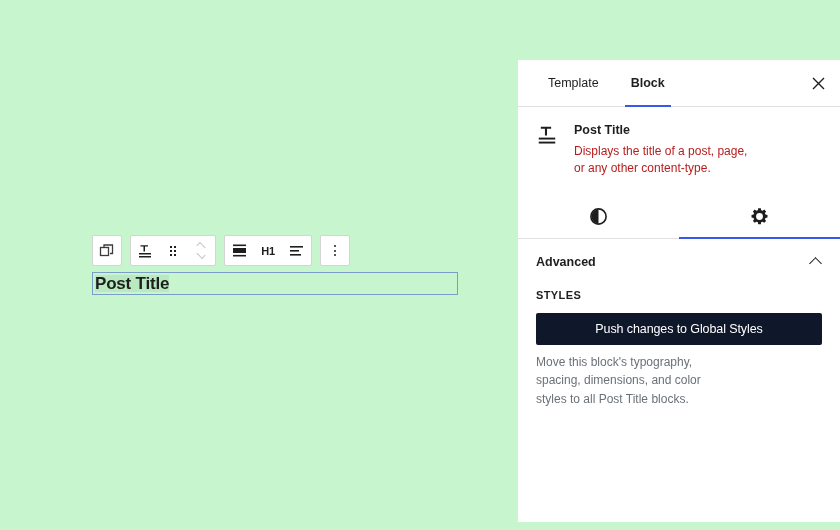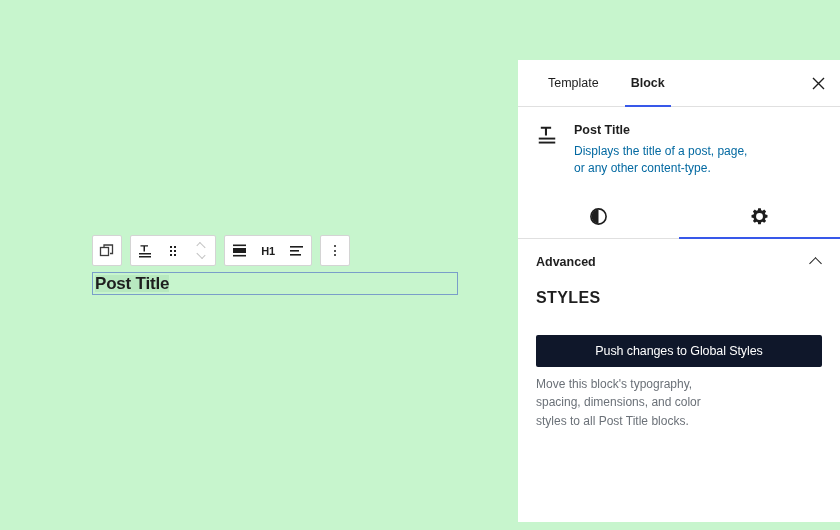--- a/index.html
+++ b/index.html
@@ -189,21 +189,21 @@
     padding-top: 1px;
   }
   #block-info .bi-title {
     font-size: 12.5px;
     font-weight: bold;
     color: #1e1e1e;
     margin-bottom: 6px;
   }
   #block-info .bi-desc {
     font-size: 12px;
-    color: #0369a1;
+    color: #b91c1c;
     line-height: 1.45;
     max-width: 178px;
   }
 
   
   #icon-tabs {
     display: flex;
     border-bottom: 1px solid #e0e0e0;
     height: 42px;
   }
@@ -248,26 +248,26 @@
   }
   .caret-up {
     width: 8px; height: 8px;
     border-left: 1.5px solid #1e1e1e;
     border-top: 1.5px solid #1e1e1e;
     transform: rotate(45deg);
     margin-right: 2px;
     margin-top: 3px;
   }
   .styles-label {
-    font-size: 16px;
+    font-size: 11px;
     font-weight: bold;
     color: #1e1e1e;
     letter-spacing: 0.4px;
     margin-top: 4px;
-    margin-bottom: 28px;
+    margin-bottom: 12px;
   }
   #push-styles-btn {
     display: block;
     width: 100%;
     height: 32px;
     background: #0f172a;
     color: #ffffff;
     border: none;
     border-radius: 2px;
     font-size: 12.5px;

